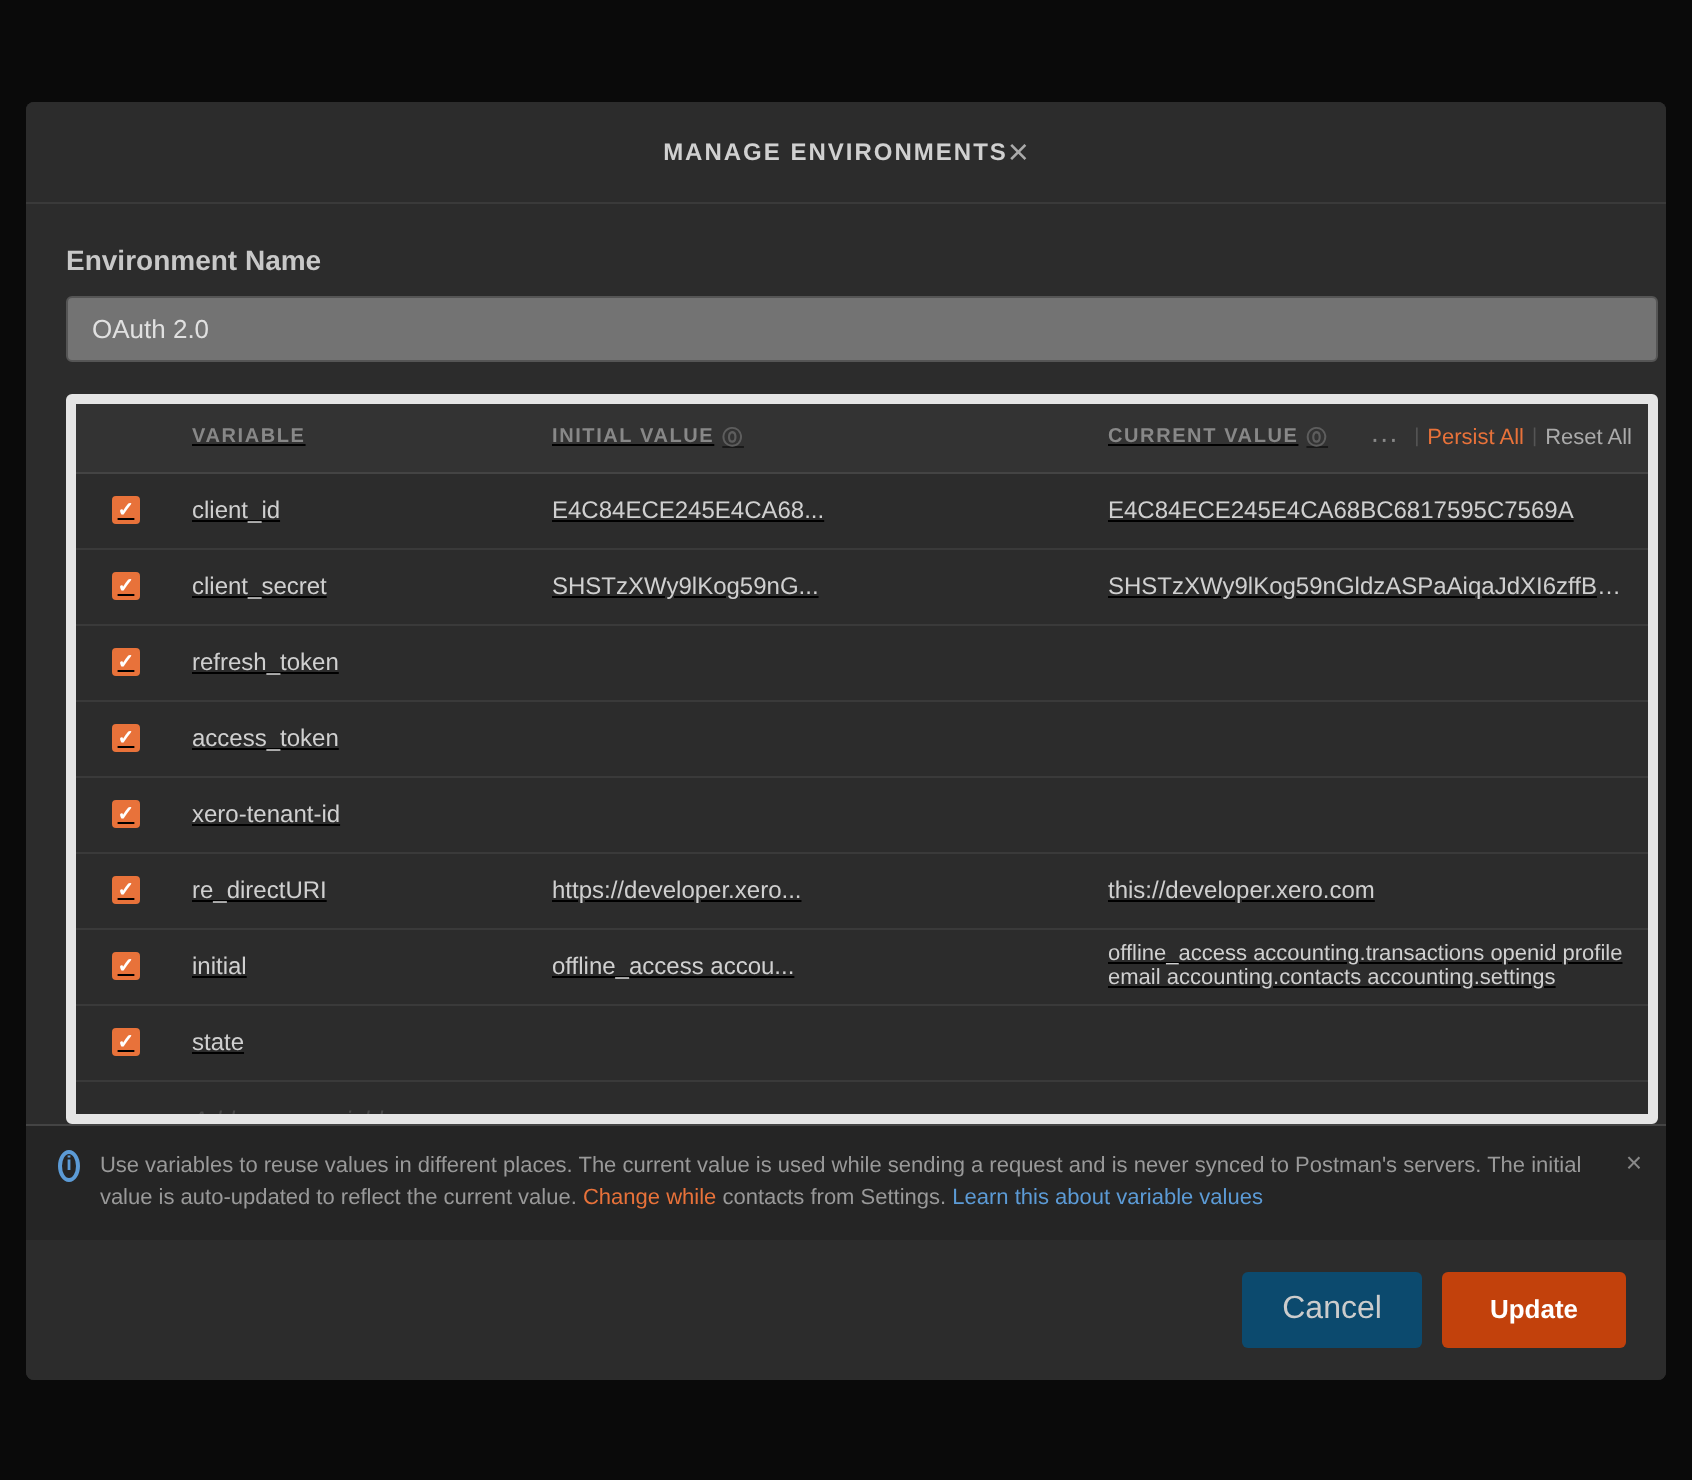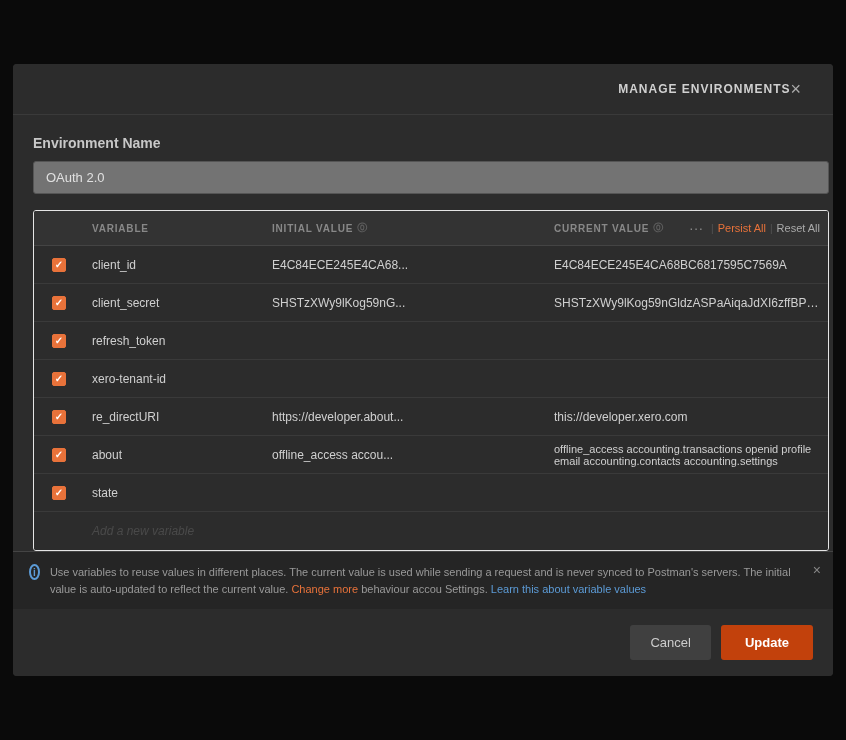--- a/index.html
+++ b/index.html
@@ -24,21 +24,21 @@
       background: #2c2c2c;
       width: 820px;
       border-radius: 4px;
       overflow: hidden;
       position: relative;
     }
     .modal-header {
       background: #2c2c2c;
       padding: 16px 32px;
       display: flex;
-      justify-content: flex-end;
+      justify-content: center;
       align-items: center;
       border-bottom: 1px solid #3a3a3a;
     }
     .modal-title {
       color: #d0d0d0;
       font-size: 12px;
       font-weight: 600;
       letter-spacing: 1px;
       text-transform: uppercase;
     }
@@ -64,23 +64,24 @@
       background: #737373;
       border: 1px solid #555;
       color: #e0e0e0;
       padding: 8px 12px;
       font-size: 13px;
       border-radius: 3px;
       outline: none;
       margin-bottom: 16px;
     }
     .table-container {
-      border: 1px solid #e5e5e5;
+      border: 5px solid #e5e5e5;
       border-radius: 3px;
       overflow: hidden;
+      text-decoration: underline;
     }
     .table-header {
       display: grid;
       grid-template-columns: 50px 180px 1fr 1fr;
       background: #333;
       border-bottom: 1px solid #444;
       align-items: center;
       position: relative;
     }
     .col-header {
@@ -228,25 +229,25 @@
       border: none;
     }
     .modal-footer {
       padding: 16px 20px;
       display: flex;
       justify-content: flex-end;
       gap: 10px;
       background: #2c2c2c;
     }
     .btn-cancel {
-      background: #404040;
+      background: #0c4a6e;
       color: #ccc;
       border: none;
       padding: 10px 20px;
-      font-size: 13px;
+      font-size: 16px;
       border-radius: 3px;
       cursor: pointer;
     }
     .btn-update {
       background: #c2410c;
       color: white;
       border: none;
       padding: 10px 24px;
       font-size: 13px;
       font-weight: 600;
@@ -328,44 +329,52 @@
 
           <div class="table-row">
             <div class="checkbox-cell">
               <div class="checkbox"></div>
             </div>
             <div class="cell variable-name">refresh_token</div>
             <div class="cell"></div>
             <div class="cell"></div>
           </div>
 
+          <div class="table-row">
+            <div class="checkbox-cell">
+              <div class="checkbox"></div>
+            </div>
+            <div class="cell variable-name">access_token</div>
+            <div class="cell"></div>
+            <div class="cell"></div>
+          </div>
 
           <div class="table-row">
             <div class="checkbox-cell">
               <div class="checkbox"></div>
             </div>
             <div class="cell variable-name">xero-tenant-id</div>
             <div class="cell"></div>
             <div class="cell"></div>
           </div>
 
           <div class="table-row">
             <div class="checkbox-cell">
               <div class="checkbox"></div>
             </div>
             <div class="cell variable-name">re_directURI</div>
-            <div class="cell">https://developer.about...</div>
+            <div class="cell">https://developer.xero...</div>
             <div class="cell">this://developer.xero.com</div>
           </div>
 
           <div class="table-row">
             <div class="checkbox-cell">
               <div class="checkbox"></div>
             </div>
-            <div class="cell variable-name">about</div>
+            <div class="cell variable-name">initial</div>
             <div class="cell">offline_access accou...</div>
             <div class="cell current-value-multiline">offline_access accounting.transactions openid profile email accounting.contacts accounting.settings</div>
           </div>
 
           <div class="table-row">
             <div class="checkbox-cell">
               <div class="checkbox"></div>
             </div>
             <div class="cell variable-name">state</div>
             <div class="cell"></div>
@@ -382,22 +391,22 @@
         </div>
       </div>
     </div>
 
     <div class="info-banner">
       <div class="info-icon-circle">
         <span>i</span>
       </div>
       <div class="info-text">
         <span>Use variables to reuse values in different places. The current value is used while sending a request and is never synced to Postman's servers. The initial value is auto-updated to reflect the current value.</span>
-        <a href="#">Change more</a>
-        <span>behaviour accou Settings.</span>
+        <a href="#">Change while</a>
+        <span>contacts from Settings.</span>
         <a href="#" class="learn">Learn this about variable values</a>
       </div>
       <button class="info-close">×</button>
     </div>
 
     <div class="modal-footer">
       <button class="btn-cancel">Cancel</button>
       <button class="btn-update">Update</button>
     </div>
   </div>

